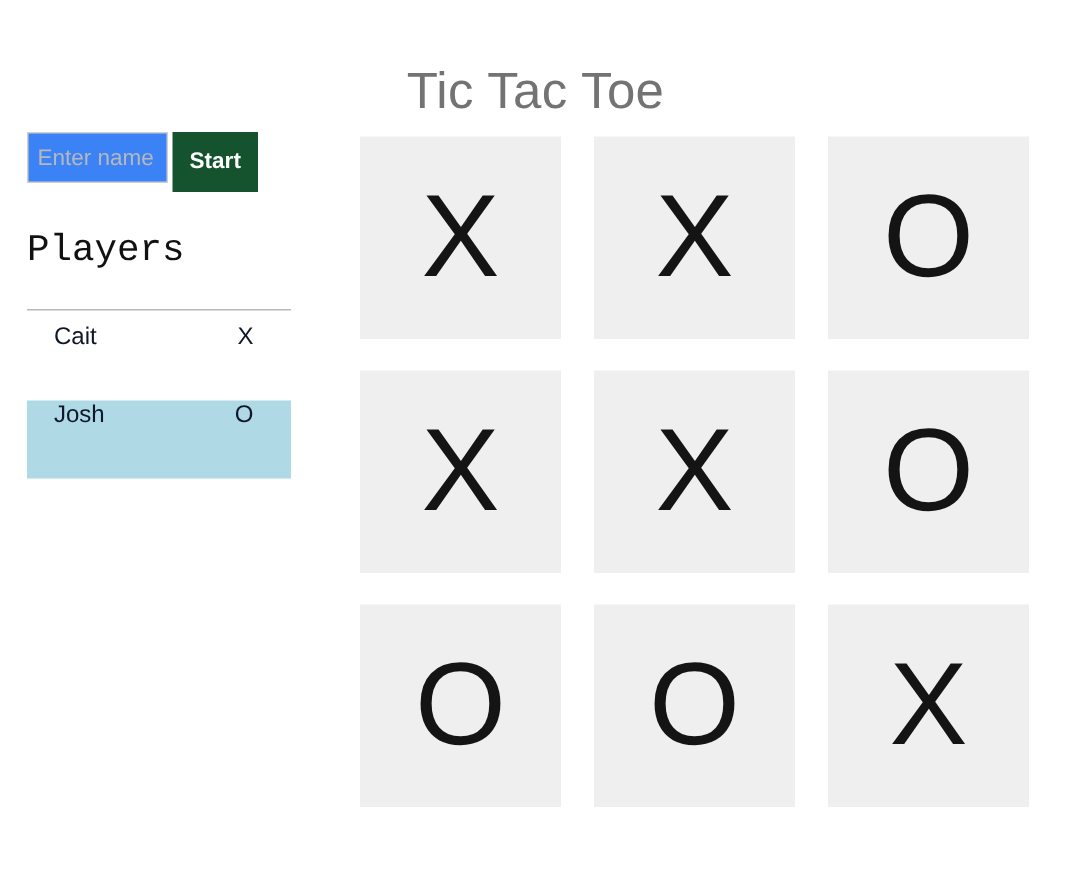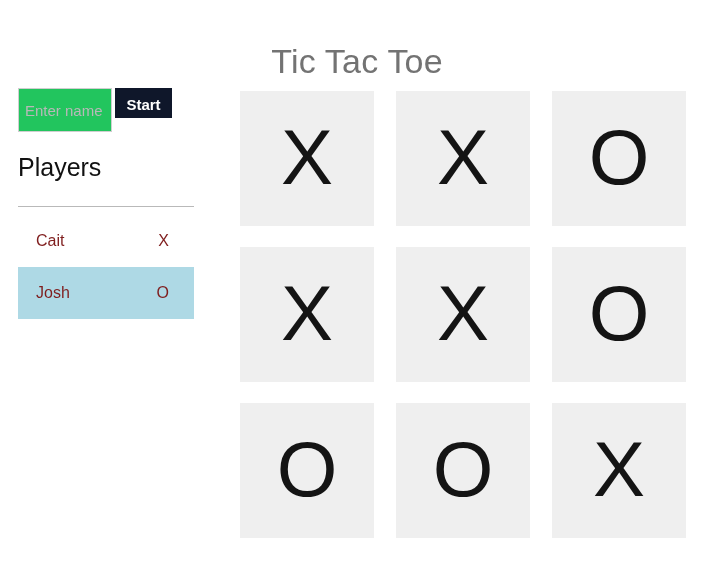--- a/index.html
+++ b/index.html
@@ -40,39 +40,39 @@
     width: 180px;
   }
 
   .name-form {
     display: flex;
     align-items: stretch;
     height: 34px;
   }
   .name-input {
     width: 94px;
-    height: 44px;
+    height: 34px;
     border: 1px solid #cfcfcf;
-    background: #22c55e;
+    background: #3b82f6;
     font-family: "Liberation Sans", sans-serif;
     font-size: 15px;
     color: #333333;
     padding: 0 6px;
     outline: none;
     border-radius: 0;
   }
   .name-input::placeholder {
     color: #b8b8b8;
     opacity: 1;
   }
   .start-button {
     margin-left: 3px;
     min-width: 57px;
-    height: 30px;
-    background: #0f172a;
+    height: 40px;
+    background: #14532d;
     border: none;
     color: #ffffff;
     font-family: "Liberation Sans", sans-serif;
     font-size: 15px;
     font-weight: 700;
     line-height: 34px;
     padding: 0 8px;
     cursor: pointer;
     border-radius: 0;
     text-align: center;
@@ -82,20 +82,21 @@
     margin: 0;
     padding: 0;
     font-size: 25px;
     font-weight: 400;
     color: #111111;
     line-height: 30px;
     position: absolute;
     left: 0;
     top: 64px;
     white-space: nowrap;
+    font-family: Liberation Mono, monospace;
   }
 
   .players-divider {
     position: absolute;
     left: 0;
     top: 118px;
     width: 176px;
     height: 1px;
     background: #b9b9b9;
     border: none;
@@ -106,26 +107,25 @@
     position: absolute;
     left: 0;
     top: 127px;
     width: 176px;
     list-style: none;
     margin: 0;
     padding: 0;
   }
   .player-row {
     display: flex;
-    align-items: center;
     justify-content: space-between;
     height: 52px;
     padding: 0 25px 0 18px;
     font-size: 16px;
-    color: #7f1d1d;
+    color: #0f172a;
     background: transparent;
     cursor: pointer;
   }
   .player-row.active {
     background: #aed9e5;
     gap: 20px;
   }
   .player-name {
     font-size: 16px;
     line-height: 20px;

